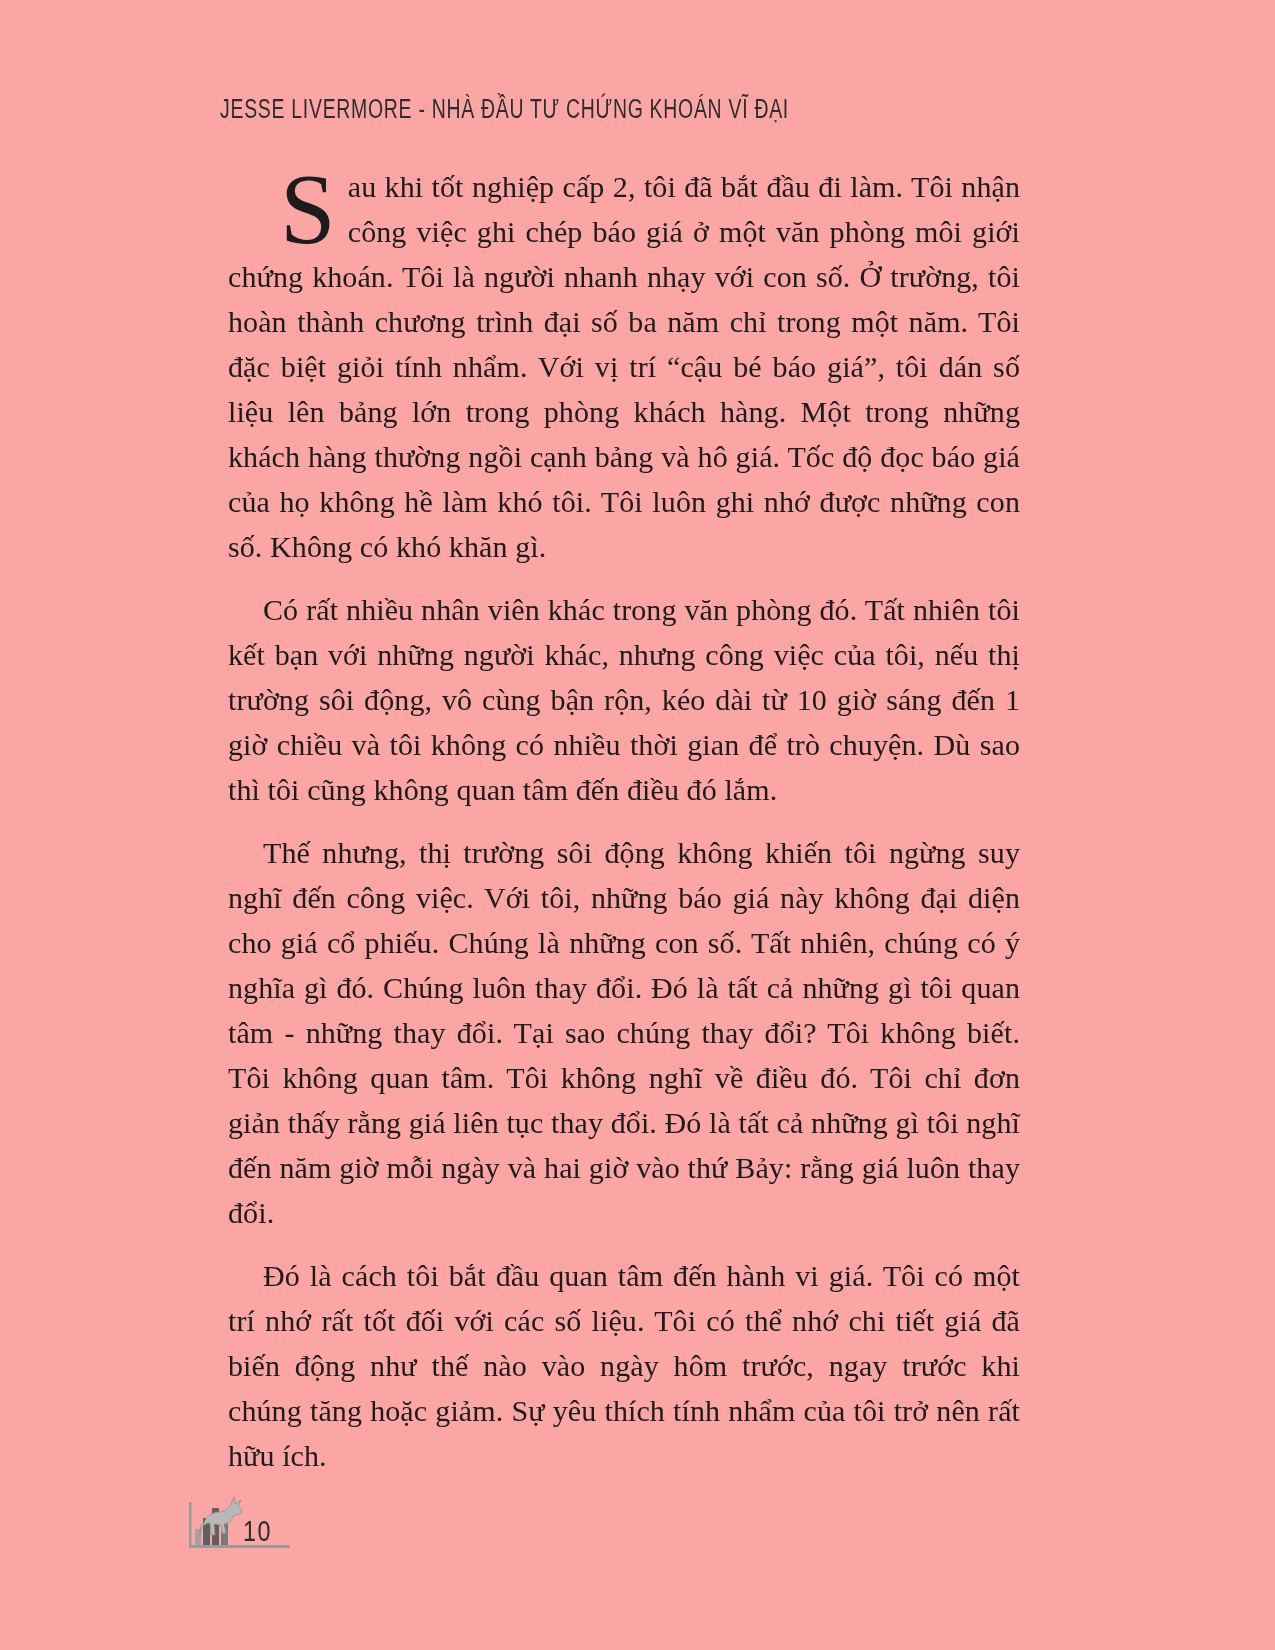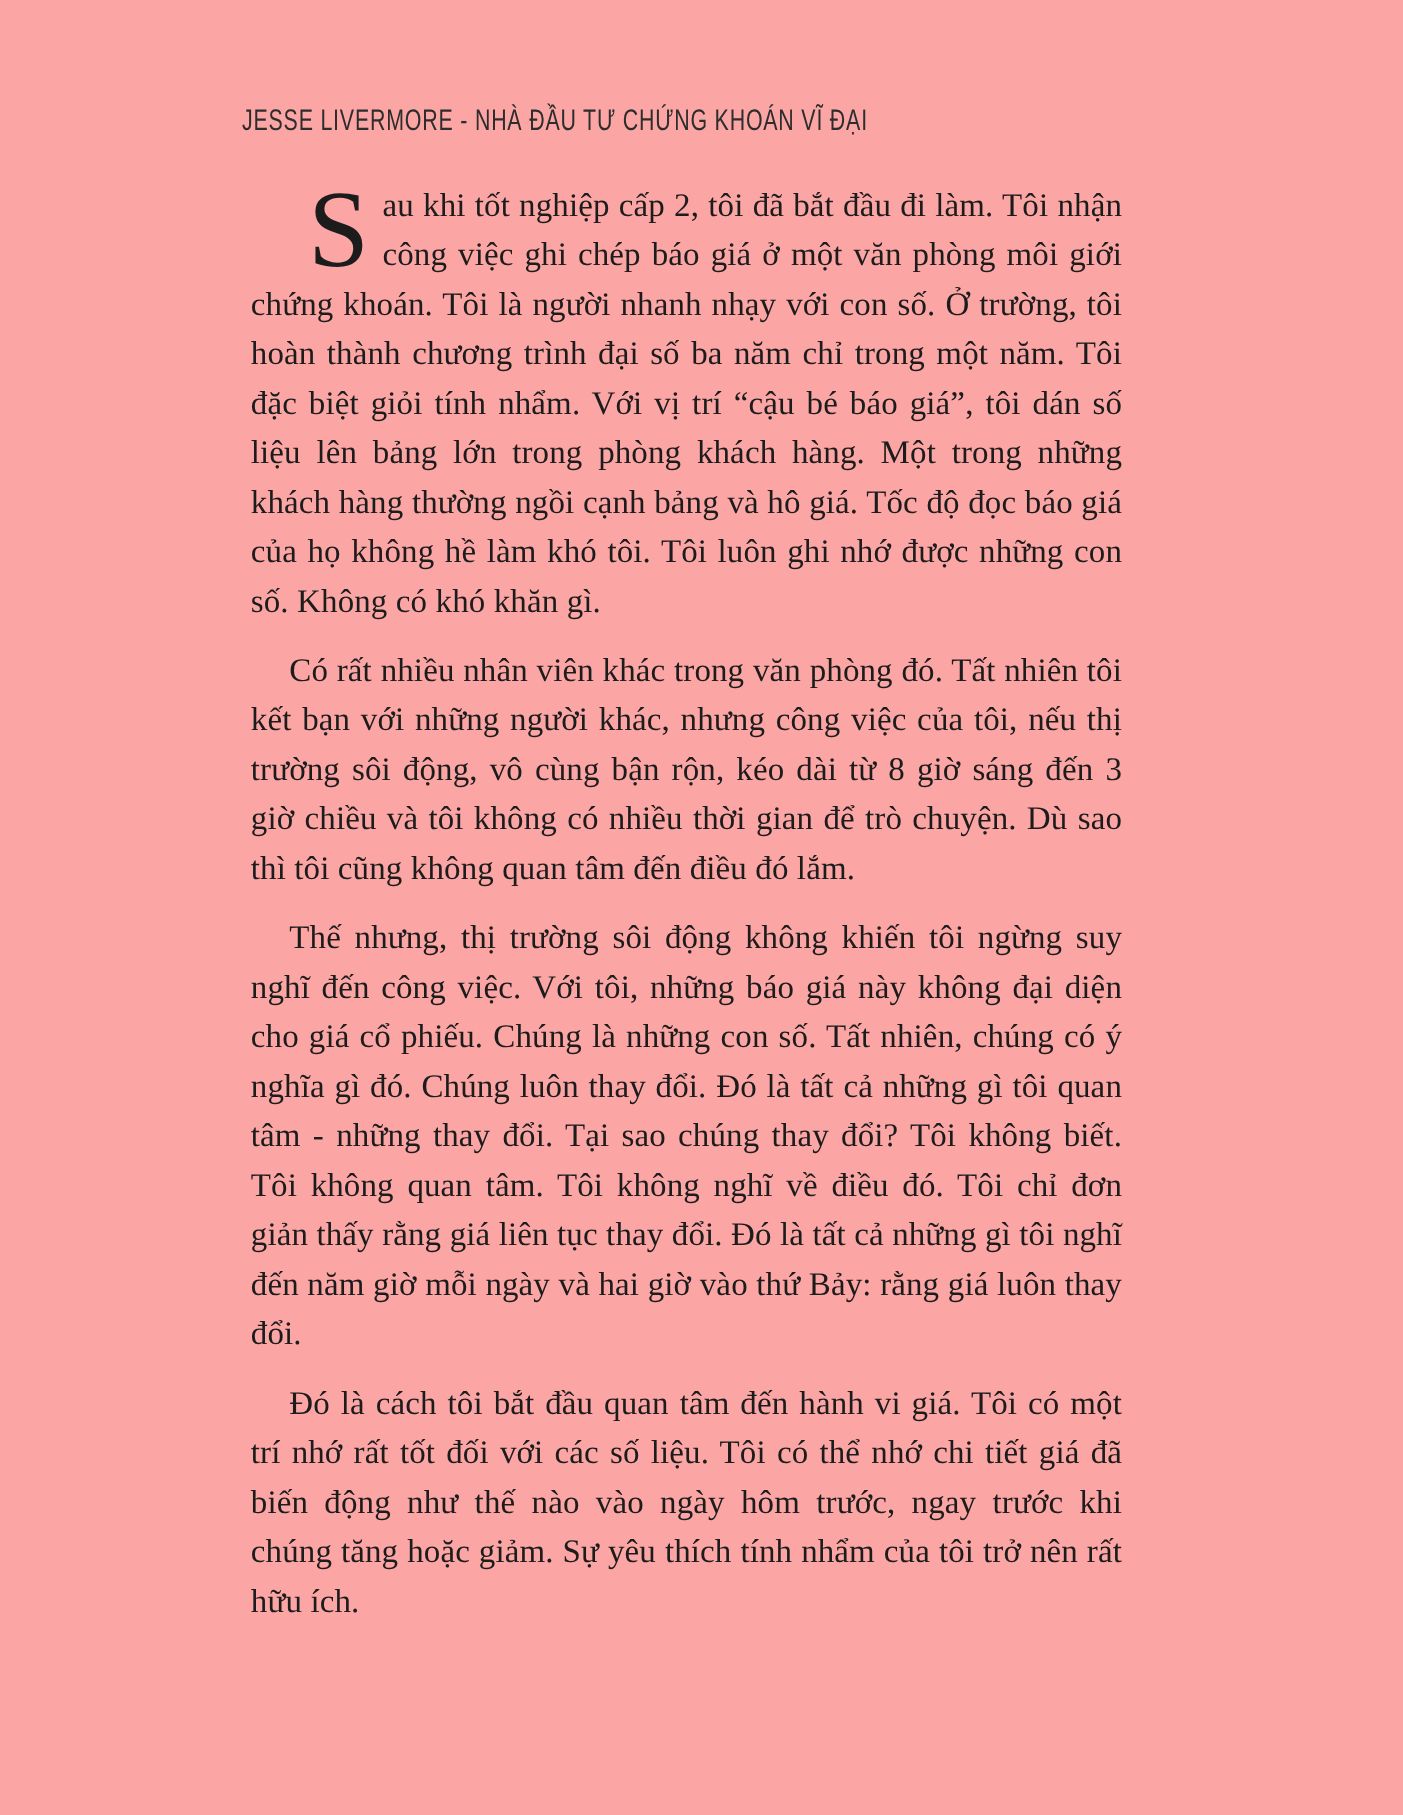--- a/index.html
+++ b/index.html
@@ -88,19 +88,47 @@
 </head>
 <body>
 
 <div class="page">
 
   <div class="running-head">JESSE LIVERMORE - NHÀ ĐẦU TƯ CHỨNG KHOÁN VĨ ĐẠI</div>
 
   <div class="body-text">
 
   <p class="has-dropcap"><span class="dropcap">S</span>au khi tốt nghiệp cấp 2, tôi đã bắt đầu đi làm. Tôi nhận công việc ghi chép báo giá ở một văn phòng môi giới chứng khoán. Tôi là người nhanh nhạy với con số. Ở trường, tôi hoàn thành chương trình đại số ba năm chỉ trong một năm. Tôi đặc biệt giỏi tính nhẩm. Với vị trí “cậu bé báo giá”, tôi dán số liệu lên bảng lớn trong phòng khách hàng. Một trong những khách hàng thường ngồi cạnh bảng và hô giá. Tốc độ đọc báo giá của họ không hề làm khó tôi. Tôi luôn ghi nhớ được những con số. Không có khó khăn gì.</p>
-      <p>Có rất nhiều nhân viên khác trong văn phòng đó. Tất nhiên tôi kết bạn với những người khác, nhưng công việc của tôi, nếu thị trường sôi động, vô cùng bận rộn, kéo dài từ 8 giờ sáng đến 3 giờ chiều và tôi không có nhiều thời gian để trò chuyện. Dù sao thì tôi cũng không quan tâm đến điều đó lắm.</p>
+      <p>Có rất nhiều nhân viên khác trong văn phòng đó. Tất nhiên tôi kết bạn với những người khác, nhưng công việc của tôi, nếu thị trường sôi động, vô cùng bận rộn, kéo dài từ 10 giờ sáng đến 1 giờ chiều và tôi không có nhiều thời gian để trò chuyện. Dù sao thì tôi cũng không quan tâm đến điều đó lắm.</p>
       <p>Thế nhưng, thị trường sôi động không khiến tôi ngừng suy nghĩ đến công việc. Với tôi, những báo giá này không đại diện cho giá cổ phiếu. Chúng là những con số. Tất nhiên, chúng có ý nghĩa gì đó. Chúng luôn thay đổi. Đó là tất cả những gì tôi quan tâm - những thay đổi. Tại sao chúng thay đổi? Tôi không biết. Tôi không quan tâm. Tôi không nghĩ về điều đó. Tôi chỉ đơn giản thấy rằng giá liên tục thay đổi. Đó là tất cả những gì tôi nghĩ đến năm giờ mỗi ngày và hai giờ vào thứ Bảy: rằng giá luôn thay đổi.</p>
       <p>Đó là cách tôi bắt đầu quan tâm đến hành vi giá. Tôi có một trí nhớ rất tốt đối với các số liệu. Tôi có thể nhớ chi tiết giá đã biến động như thế nào vào ngày hôm trước, ngay trước khi chúng tăng hoặc giảm. Sự yêu thích tính nhẩm của tôi trở nên rất hữu ích.</p>
     </div>
 
+  <div class="footer">
+    <svg class="footer-logo" width="62" height="54" viewBox="0 0 62 54">
+
+      <rect x="3" y="8" width="2.5" height="45" fill="#9a9a9a"></rect>
+
+      <rect x="9" y="35" width="6" height="18" fill="#a3a3a3"></rect>
+      <rect x="17" y="24" width="7" height="29" fill="#5f5f5f"></rect>
+      <rect x="26" y="14" width="7" height="39" fill="#5f5f5f"></rect>
+      <rect x="35" y="20" width="7" height="33" fill="#7a7a7a"></rect>
+
+      <path fill="#b8b8b8" stroke="#8f8f8f" stroke-width="0.8" d="M12 44
+               C14 40 15 36 14 32
+               L18 29
+               C20 22 27 18 33 18
+               C38 18 43 15 45 10
+               L48 3 L49 10
+               L55 6 L52 13
+               C56 14 57 18 54 20
+               L47 22
+               C46 27 42 30 38 30
+               L40 39 L36 39 L35 31
+               L28 30 L29 41 L25 41 L24 29
+               C20 29 17 31 15 35
+               L14 44 Z"></path>
+    </svg>
+    <span class="page-number">10</span>
+    <div class="footer-rule"></div>
+  </div>
 
 </div>
 
 </body></html>

